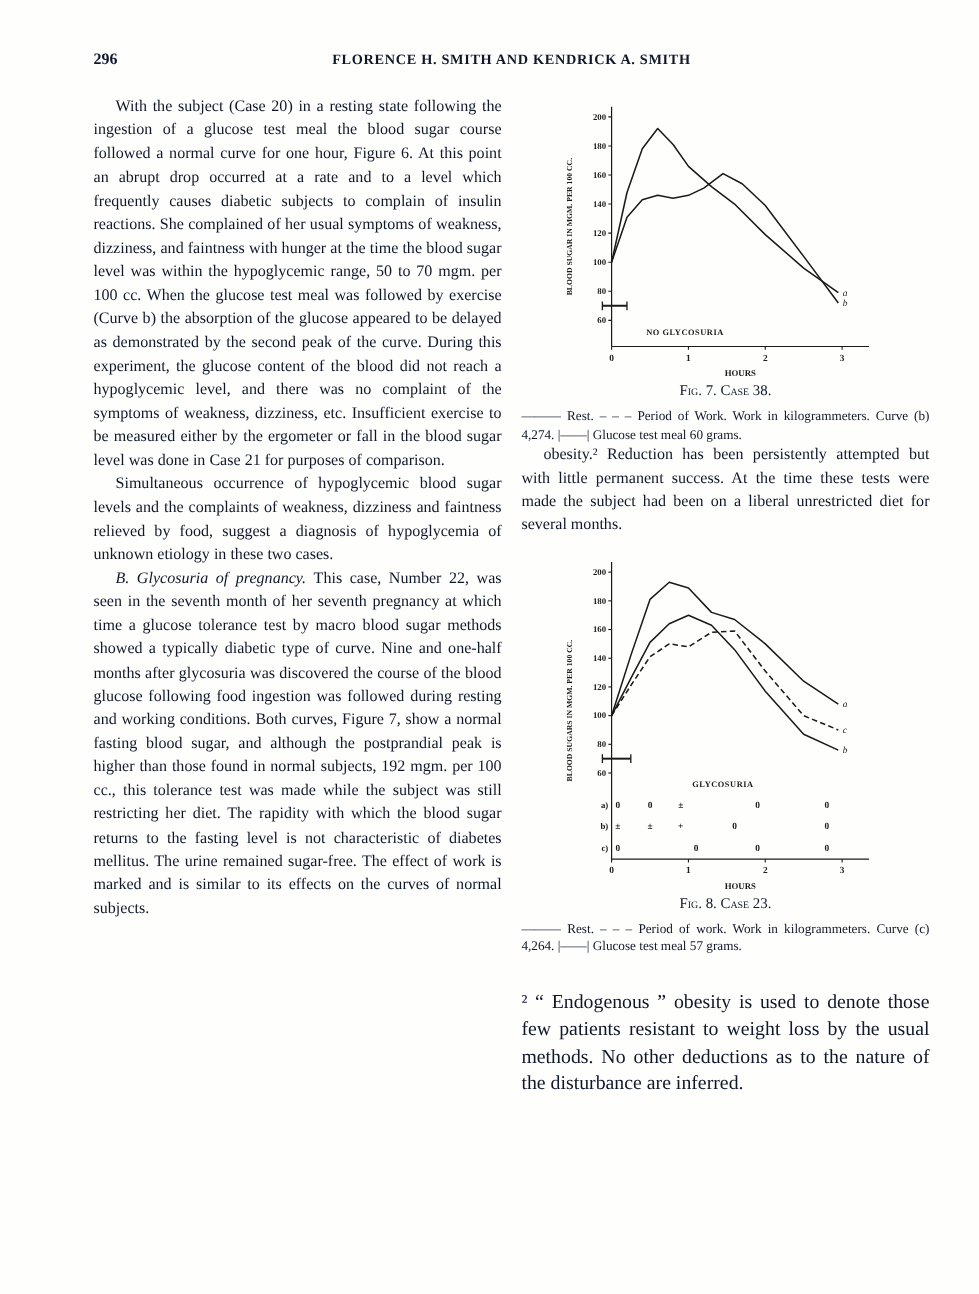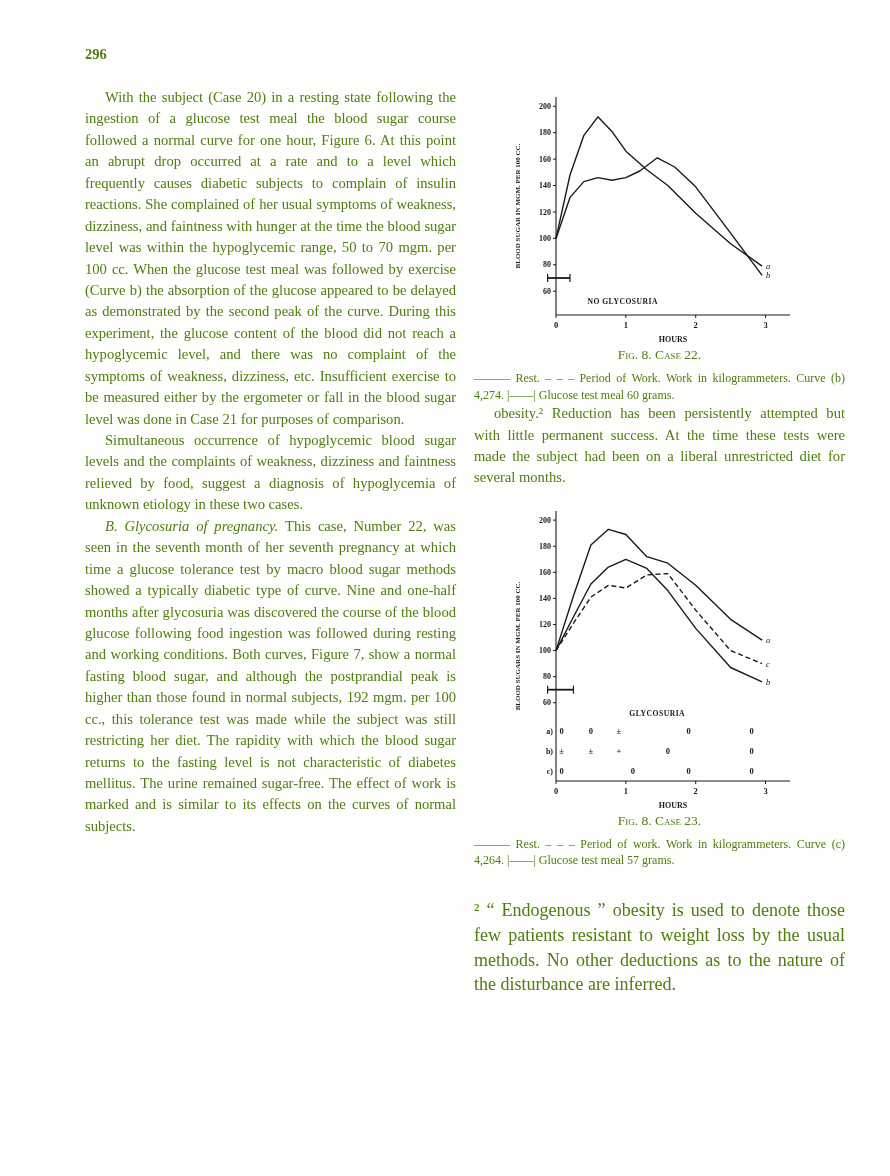--- a/index.html
+++ b/index.html
@@ -1,17 +1,17 @@
 <!DOCTYPE html>
 <html><head>
 <meta charset="utf-8">
 <style>
   html,body{margin:0;padding:0;background:#d8d8d8;}
   .page{
-    width:890px;height:1176px;background:#fefefc;color:#4d7c0f;
+    width:890px;height:1176px;background:#fefefc;color:#0f172a;
     font-family:"Liberation Serif", serif;
     box-sizing:border-box;padding:46px 45px 36px 85px;overflow:hidden;
     margin:0 auto;position:relative;
   }
   .page-header{display:flex;align-items:baseline;margin-bottom:24px;}
   .page-number{width:70px;font-weight:bold;font-size:14.5px;}
   .running-head{flex:1;text-align:center;font-weight:bold;font-size:13px;letter-spacing:0.6px;}
   .columns{display:flex;gap:18px;}
   .col{width:372px;}
   .col p{margin:0;text-align:justify;text-indent:20px;font-size:14.6px;line-height:1.47;}
@@ -25,20 +25,21 @@
   .footnote{font-size:18px;line-height:1.38;text-align:justify;margin-top:29px;}
   svg text{font-family:"Liberation Serif", serif;fill:#1a1a1a;}
 </style>
 </head>
 <body>
 
 <div class="page">
 
   <div class="page-header">
     <span class="page-number">296</span>
+    <span class="running-head">FLORENCE H. SMITH AND KENDRICK A. SMITH</span>
     <span style="width:70px"></span>
   </div>
 
   <div class="columns">
 
     <div class="col">
       <p><i></i><span>With the subject (Case 20) in a resting state following the ingestion of a glucose test meal the blood sugar course followed a normal curve for one hour, Figure 6.  At this point an abrupt drop occurred at a rate and to a level which frequently causes diabetic subjects to complain of insulin reactions.  She complained of her usual symptoms of weakness, dizziness, and faintness with hunger at the time the blood sugar level was within the hypoglycemic range, 50 to 70 mgm. per 100 cc.  When the glucose test meal was followed by exercise (Curve b) the absorption of the glucose appeared to be delayed as demonstrated by the second peak of the curve.  During this experiment, the glucose content of the blood did not reach a hypoglycemic level, and there was no complaint of the symptoms of weakness, dizziness, etc.  Insufficient exercise to be measured either by the ergometer or fall in the blood sugar level was done in Case 21 for purposes of comparison.</span></p>
       <p><i></i><span>Simultaneous occurrence of hypoglycemic blood sugar levels and the complaints of weakness, dizziness and faintness relieved by food, suggest a diagnosis of hypoglycemia of unknown etiology in these two cases.</span></p>
       <p><i>B. Glycosuria of pregnancy. </i><span>This case, Number 22, was seen in the seventh month of her seventh pregnancy at which time a glucose tolerance test by macro blood sugar methods showed a typically diabetic type of curve.  Nine and one-half months after glycosuria was discovered the course of the blood glucose following food ingestion was followed during resting and working conditions.  Both curves, Figure 7, show a normal fasting blood sugar, and although the postprandial peak is higher than those found in normal subjects, 192 mgm. per 100 cc., this tolerance test was made while the subject was still restricting her diet.  The rapidity with which the blood sugar returns to the fasting level is not characteristic of diabetes mellitus.  The urine remained sugar-free.  The effect of work is marked and is similar to its effects on the curves of normal subjects.</span></p>
     </div>
@@ -77,21 +78,21 @@
             <text x="10" y="119" text-anchor="middle" font-size="7" font-weight="bold" transform="rotate(-90 10 119)">BLOOD SUGAR IN MGM. PER 100 CC.</text>
             <polyline points="46.0,151.4 60.0,88.0 73.9,48.3 87.9,29.8 101.9,44.4 115.9,64.2 136.8,82.7 157.8,98.5 185.7,126.3 220.6,156.7 252.1,179.1" fill="none" stroke="#1a1a1a" stroke-width="1.4" stroke-linejoin="round"></polyline>
             <text x="256.05970149253733" y="182.11515151515152" font-size="8.5" font-style="italic">a</text>
             <polyline points="46.0,151.4 60.0,110.4 73.9,94.6 87.9,90.6 101.9,93.2 115.9,90.6 129.8,84.0 147.3,70.8 164.7,80.0 185.7,99.8 220.6,146.1 252.1,188.4" fill="none" stroke="#1a1a1a" stroke-width="1.4" stroke-linejoin="round"></polyline>
             <text x="256.05970149253733" y="191.36363636363637" font-size="8.5" font-style="italic">b</text>
             <text x="77.43283582089552" y="217.43030303030304" font-size="7.6" font-weight="bold" letter-spacing="0.5">NO GLYCOSURIA</text>
             <line x1="37.6179104477612" y1="191.0060606060606" x2="59.97014925373134" y2="191.0060606060606" stroke="#1a1a1a" stroke-width="1.8"></line>
             <line x1="37.6179104477612" y1="187.0060606060606" x2="37.6179104477612" y2="195.0060606060606" stroke="#1a1a1a" stroke-width="1.2"></line>
             <line x1="59.97014925373134" y1="187.0060606060606" x2="59.97014925373134" y2="195.0060606060606" stroke="#1a1a1a" stroke-width="1.2"></line>
           </svg>
-        <figcaption>Fig. 8.  Case 22.</figcaption>
+        <figcaption>Fig. 7.  Case 38.</figcaption>
         <div class="fig-legend">——— Rest.   – – – Period of Work.  Work in kilogrammeters.  Curve (b) 4,274.  |——| Glucose test meal 60 grams.</div>
       </figure>
 
       <p class="after-fig">obesity.²  Reduction has been persistently attempted but with little permanent success.  At the time these tests were made the subject had been on a liberal unrestricted diet for several months.</p>
 
       <figure class="fig8-block">
         <svg width="300" height="310">
             <line x1="46" y1="280" x2="46" y2="10" stroke="#1a1a1a" stroke-width="1.1"></line>
             <line x1="46" y1="280" x2="280" y2="280" stroke="#1a1a1a" stroke-width="1.1"></line>
             <line x1="43" y1="201.73913043478262" x2="46" y2="201.73913043478262" stroke="#1a1a1a"></line>

